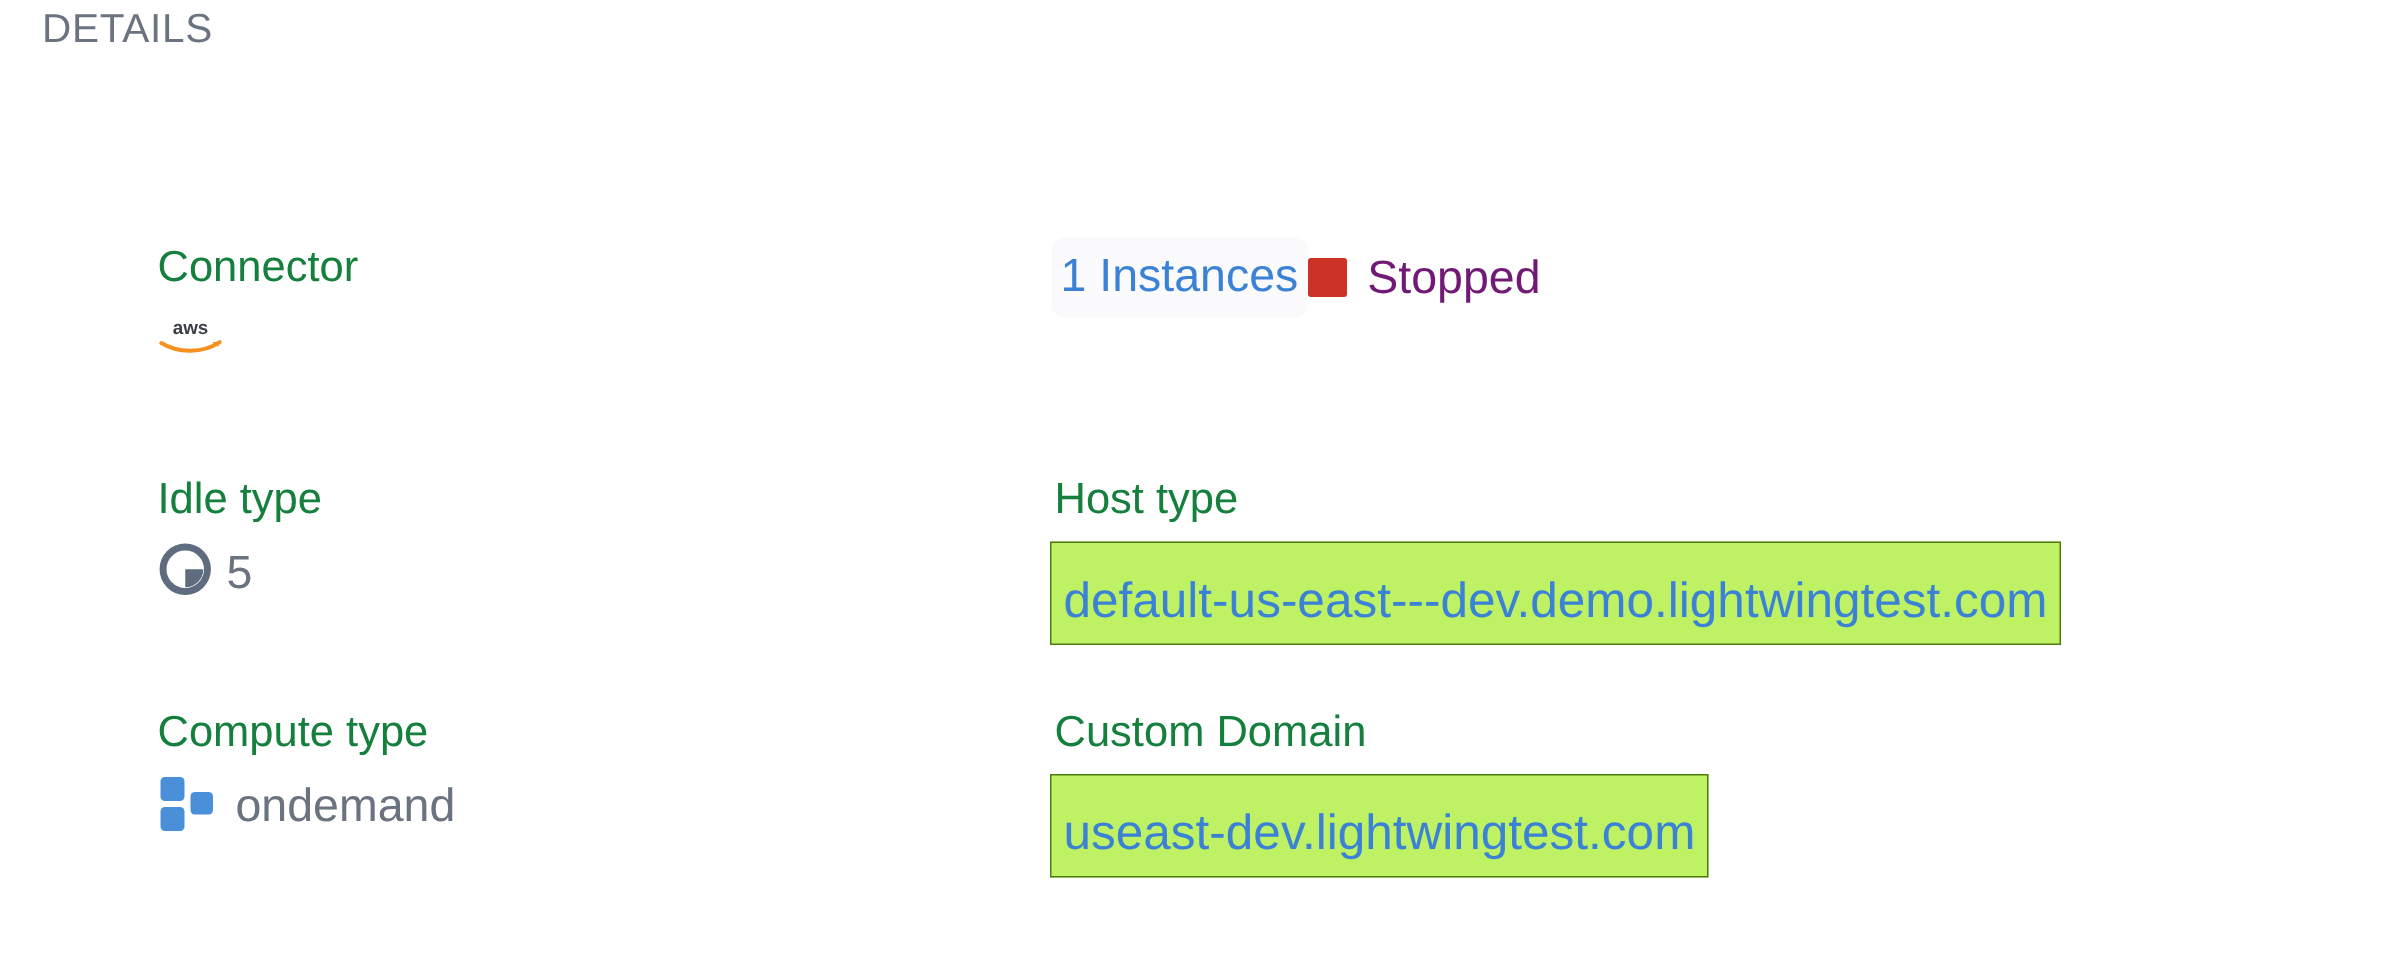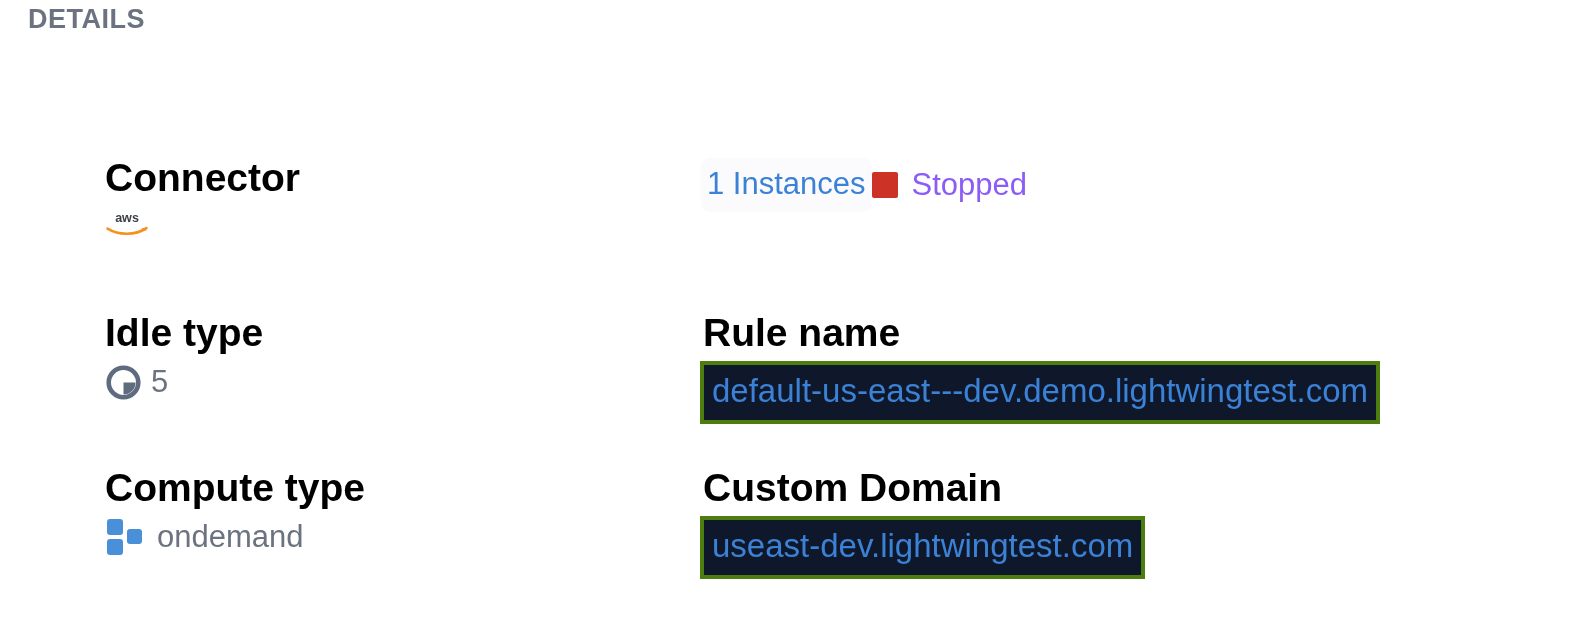--- a/index.html
+++ b/index.html
@@ -17,21 +17,21 @@
   }
 
   
   .section-title {
     position: absolute;
     left: 28px;
     top: 4px;
     font-size: 27px;
     letter-spacing: 0.5px;
     color: #6b7280;
-    font-weight: 700;
+    font-weight: 400;
     white-space: nowrap;
   }
 
   
   .details-grid {
     position: absolute;
     left: 0;
     top: 160px;
     width: 1596px;
   }
@@ -40,30 +40,30 @@
     height: 155px;
   }
   .detail-cell {
     position: absolute;
     top: 0;
   }
   .col-left  { left: 105px; }
   .col-right { left: 703px; }
 
   .field-label {
-    font-size: 39px;
-    color: #000000;
-    font-weight: 700;
+    font-size: 29px;
+    color: #15803d;
+    font-weight: 400;
     line-height: 36px;
     white-space: nowrap;
     margin: 0 0 10px 0;
   }
   .field-value {
     display: flex;
-    align-items: center;
+    align-items: flex-start;
     font-size: 31px;
     color: #6b7280;
     font-weight: 400;
     line-height: 42px;
     white-space: nowrap;
   }
 
   
   .icon {
     display: inline-flex;
@@ -87,30 +87,30 @@
     color: #3b82d6;
     text-decoration: none;
     background: #fbfbfe;
     border-radius: 6px;
     padding: 3px 4px 5px 4px;
     box-shadow: 0 0 3px rgba(120,130,160,0.13);
     white-space: nowrap;
   }
   .status-text {
     font-size: 31px;
-    color: #8b5cf6;
+    color: #701a75;
     white-space: nowrap;
   }
 
   
   .highlight-box {
     display: inline-block;
-    border: 4px solid #4d7c0f;
-    background: #0f172a;
-    padding: 4px 8px 7px 8px;
+    border: 1px solid #4d7c0f;
+    background: #bef264;
+    padding: 16px 8px 7px 8px;
     box-sizing: border-box;
   }
   .highlight-box .link-text {
     font-size: 33px;
     color: #3b82d6;
     line-height: 44px;
     white-space: nowrap;
     text-decoration: none;
     display: block;
   }
@@ -163,21 +163,21 @@
             <circle cx="20" cy="20" r="16" fill="none" stroke="#5f6b7f" stroke-width="5"></circle>
             <path d="M20 20 L20 7.5 A12.5 12.5 0 0 1 32.5 20 Z" fill="#ffffff"></path>
             <path d="M20 20 L33 20 A13 13 0 0 1 20 33 Z" fill="#5f6b7f"></path>
           </svg>
         </span>
         <span>5</span>
       </div>
     </div>
 
     <div class="detail-cell col-right">
-      <div class="field-label">Rule name</div>
+      <div class="field-label">Host type</div>
       <div class="highlight-box hostname-box">
         <a class="link-text" href="#">default-us-east---dev.demo.lightwingtest.com</a>
       </div>
     </div>
 
   </div>
 
   <div class="detail-row">
 
     <div class="detail-cell col-left">

